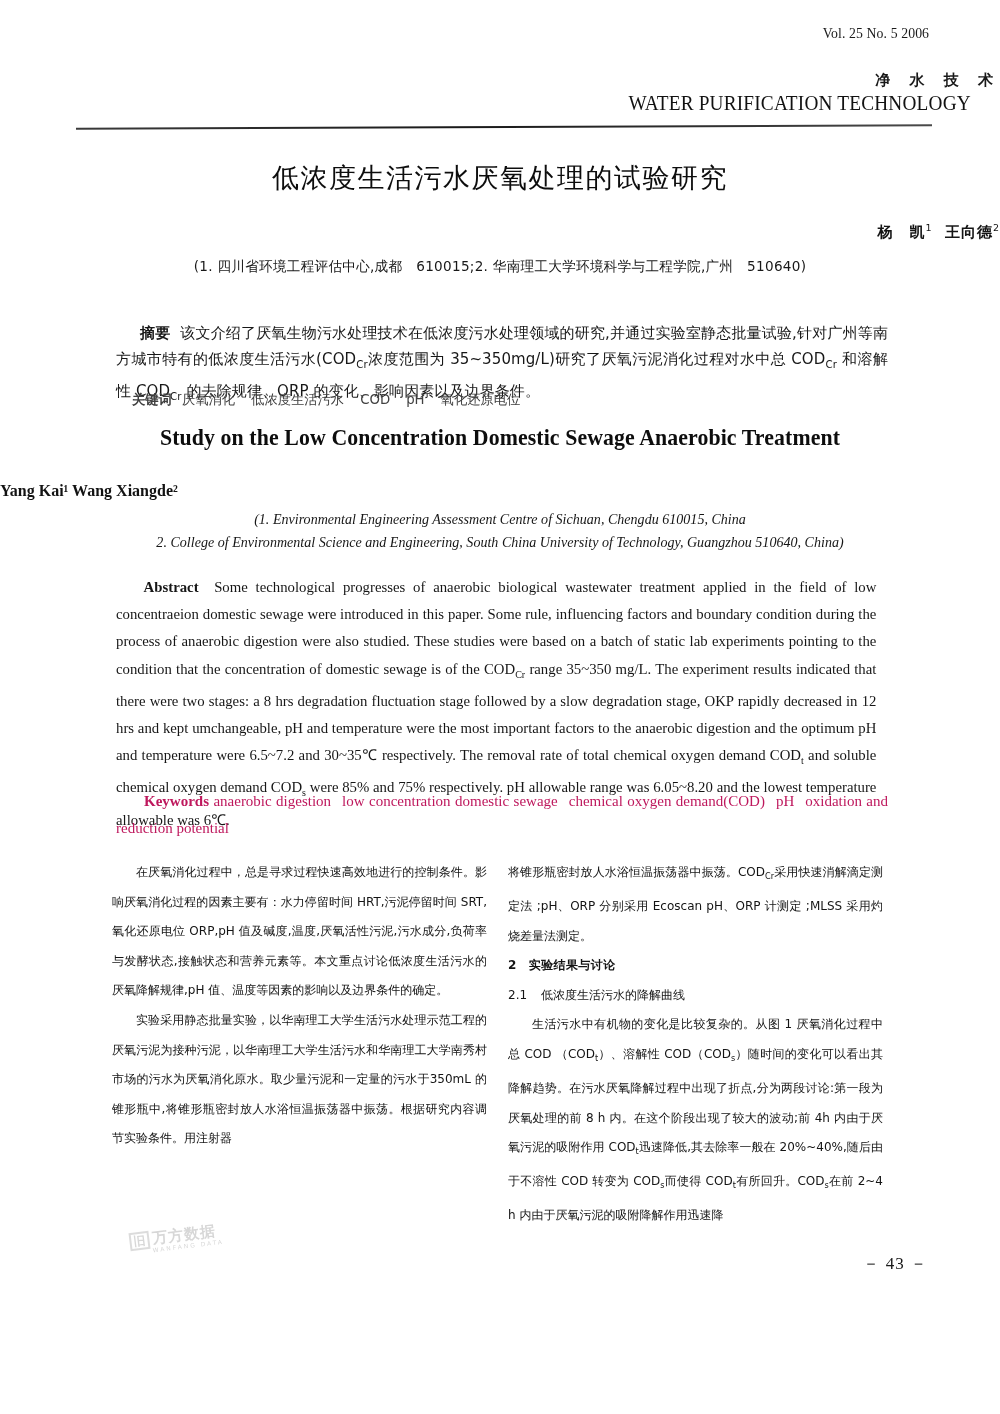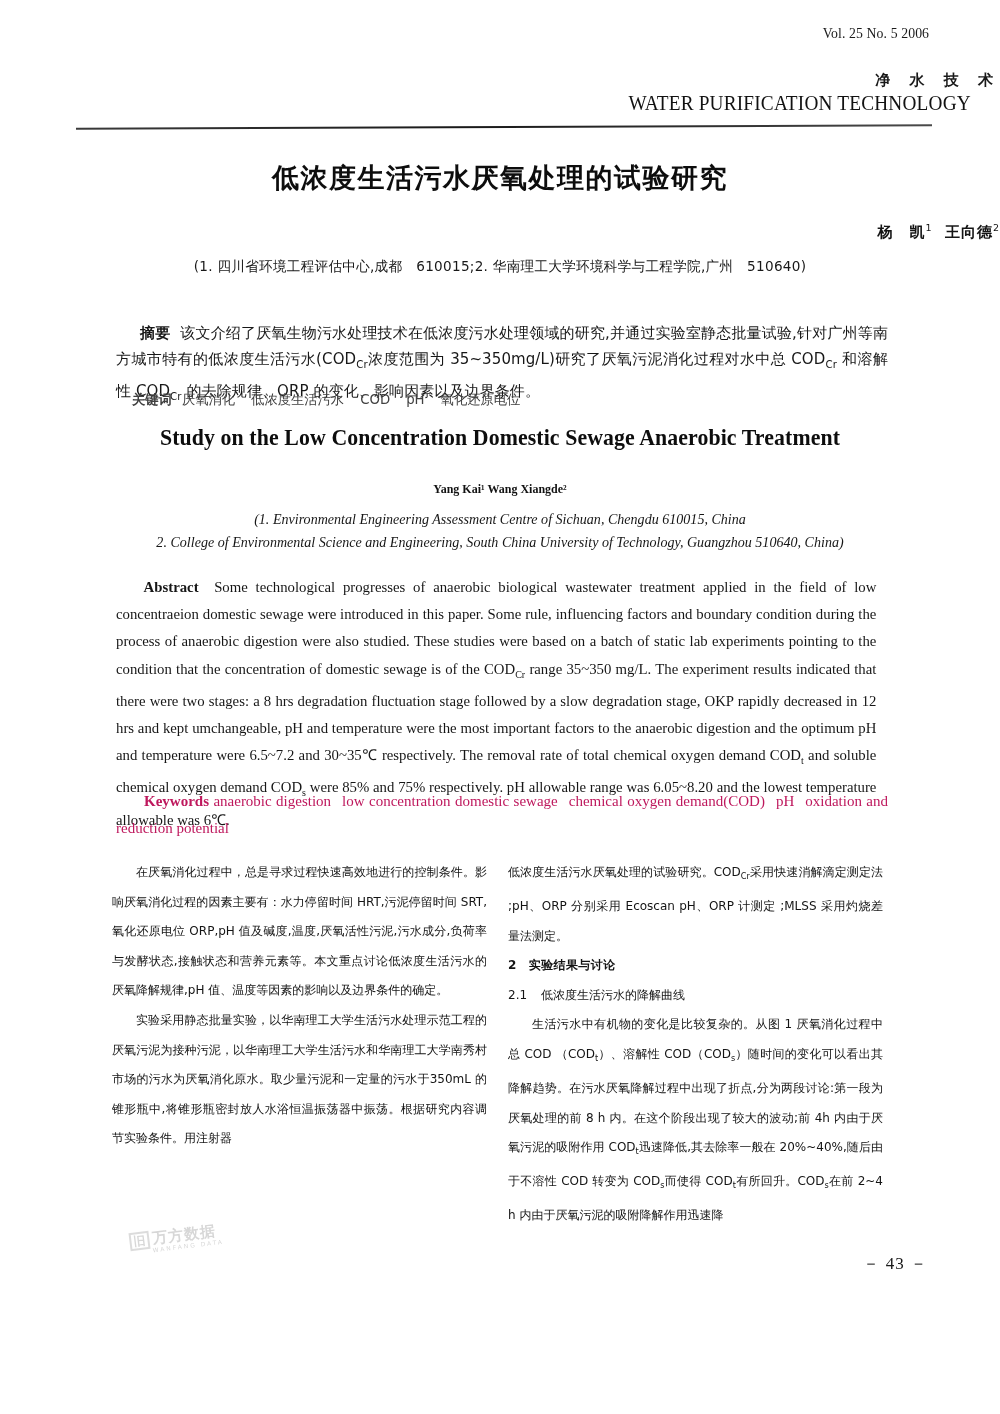--- a/index.html
+++ b/index.html
@@ -62,21 +62,21 @@
     transform: rotate(-0.22deg);
   }
 
   
   .title-cn {
     position: absolute;
     left: 0; right: 0;
     top: 160px;
     text-align: center;
     font-family: "DejaVu Sans", sans-serif;
-    font-weight: 700;
+    font-weight: 400;
     font-size: 27px;
     letter-spacing: 1.5px;
     color: #0d0d0d;
   }
   .authors-cn {
     position: absolute;
     left: 0; right: 0;
     top: 222px;
     text-align: right;
     font-family: "DejaVu Sans", sans-serif;
@@ -141,24 +141,23 @@
     font-weight: 700;
     font-size: 22.5px;
     letter-spacing: 0.1px;
     color: #0d0d0d;
     transform: scaleX(0.97);
   }
   .authors-en {
     position: absolute;
     left: 0; right: 0;
     top: 482px;
-    text-align: center;
-    font-family: "Liberation Serif", serif;
-    font-weight: 700;
-    font-size: 12px;
+    font-family: "Liberation Serif", serif;
+    font-weight: 700;
+    font-size: 16px;
     color: #121212;
   }
   .affil-en {
     position: absolute;
     left: 0; right: 0;
     top: 508px;
     text-align: center;
     font-family: "Liberation Serif", serif;
     font-style: italic;
     font-size: 14.5px;
@@ -313,21 +312,21 @@
   <div class="kw-en">
     <span class="indent"></span><span class="lbl">Keywords</span>&nbsp;<span>anaerobic digestion</span><span class="gap"></span><span>low concentration domestic sewage</span><span class="gap"></span><span>chemical oxygen demand(COD)</span><span class="gap"></span><span>pH</span><span class="gap"></span><span>oxidation and reduction potential</span>
   </div>
 
   <div class="col col-left">
     <p class="ind">在厌氧消化过程中，总是寻求过程快速高效地进行的控制条件。影响厌氧消化过程的因素主要有：水力停留时间 HRT,污泥停留时间 SRT,氧化还原电位 ORP,pH 值及碱度,温度,厌氧活性污泥,污水成分,负荷率与发酵状态,接触状态和营养元素等。本文重点讨论低浓度生活污水的厌氧降解规律,pH 值、温度等因素的影响以及边界条件的确定。</p>
     <p class="ind">实验采用静态批量实验，以华南理工大学生活污水处理示范工程的厌氧污泥为接种污泥，以华南理工大学生活污水和华南理工大学南秀村市场的污水为厌氧消化原水。取少量污泥和一定量的污水于350mL 的锥形瓶中,将锥形瓶密封放人水浴恒温振荡器中振荡。根据研究内容调节实验条件。用注射器</p>
   </div>
 
   <div class="col col-right">
-    <p><span>低浓度生活污水厌氧处理的试验研究。COD</span><sub>Cr</sub><span>采用快速消解滴定测定法 ;pH、ORP 分别采用 Ecoscan pH、ORP 计测定 ;MLSS 采用灼烧差量法测定。</span></p>
+    <p><span>将锥形瓶密封放人水浴恒温振荡器中振荡。COD</span><sub>Cr</sub><span>采用快速消解滴定测定法 ;pH、ORP 分别采用 Ecoscan pH、ORP 计测定 ;MLSS 采用灼烧差量法测定。</span></p>
     <p class="heading"><span class="num">2</span><span>实验结果与讨论</span></p>
     <p class="sub-heading"><span class="num">2.1</span><span>低浓度生活污水的降解曲线</span></p>
     <p class="ind"><span>生活污水中有机物的变化是比较复杂的。从图 1 厌氧消化过程中总 COD （COD</span><sub>t</sub><span>）、溶解性 COD（COD</span><sub>s</sub><span>）随时间的变化可以看出其降解趋势。在污水厌氧降解过程中出现了折点,分为两段讨论:第一段为厌氧处理的前 8 h 内。在这个阶段出现了较大的波动;前 4h 内由于厌氧污泥的吸附作用 COD</span><sub>t</sub><span>迅速降低,其去除率一般在 20%~40%,随后由于不溶性 COD 转变为 COD</span><sub>s</sub><span>而使得 COD</span><sub>t</sub><span>有所回升。COD</span><sub>s</sub><span>在前 2~4 h 内由于厌氧污泥的吸附降解作用迅速降</span></p>
   </div>
 
   <div class="watermark">
     <span class="wm-box">旧</span><span class="wm-cn">万方数据</span>
     <span class="wm-en">WANFANG DATA</span>
   </div>
 

